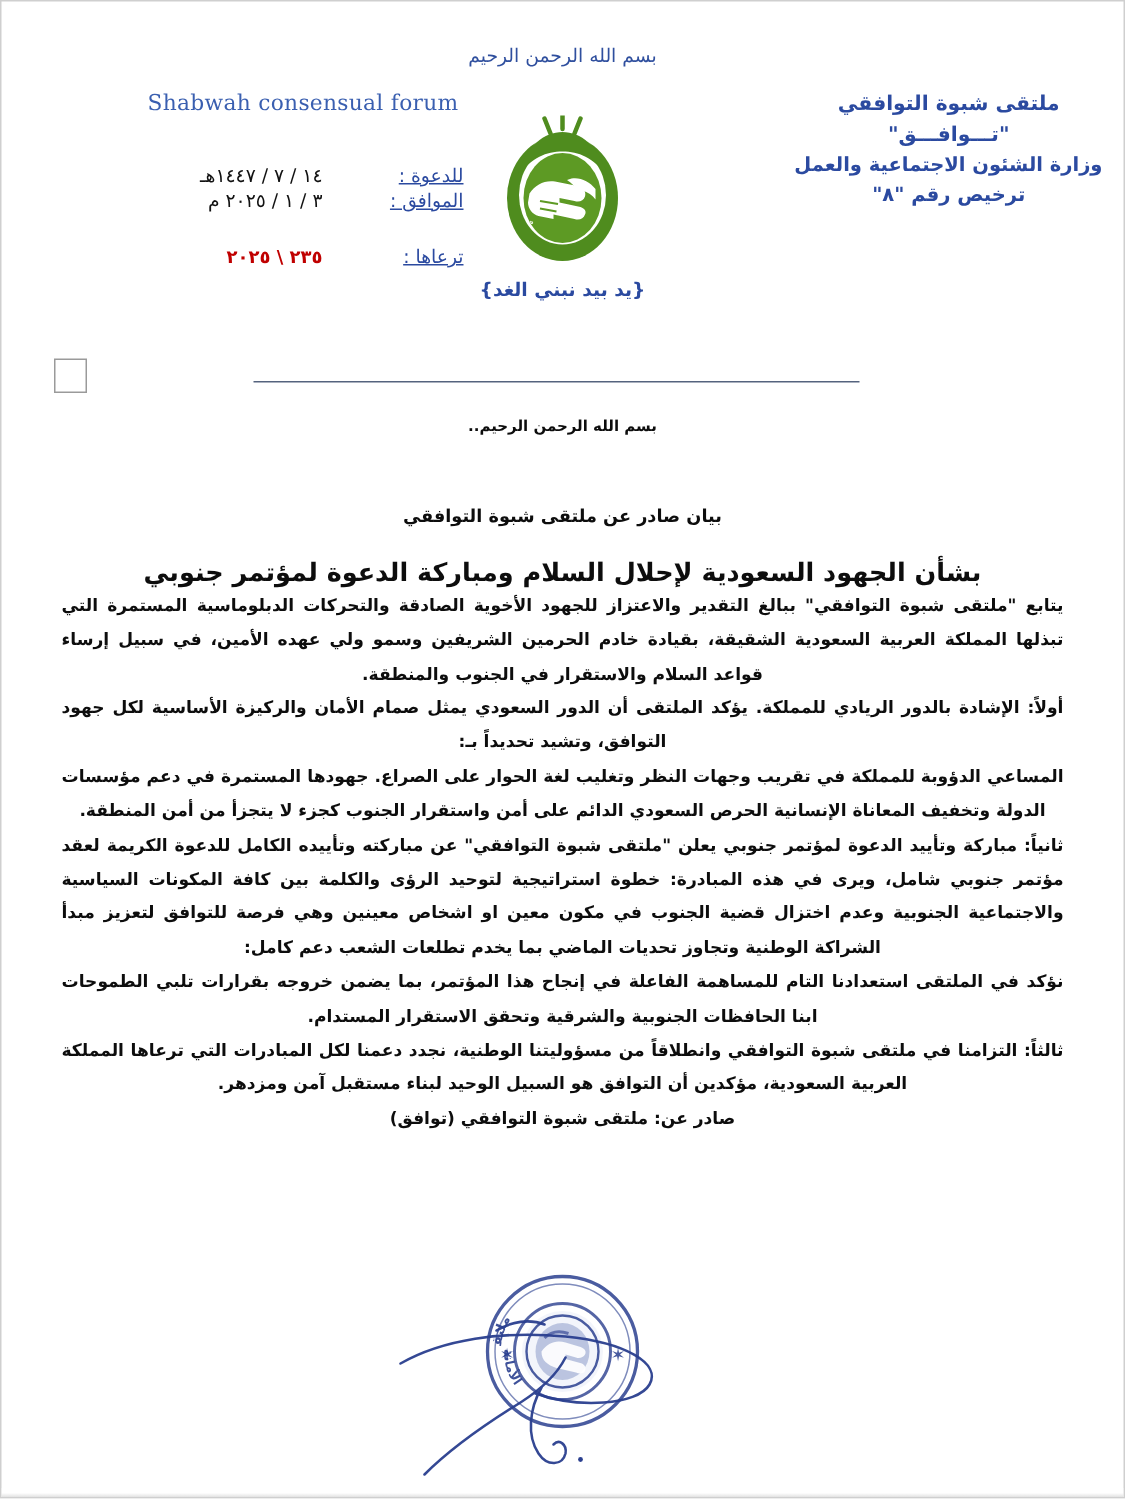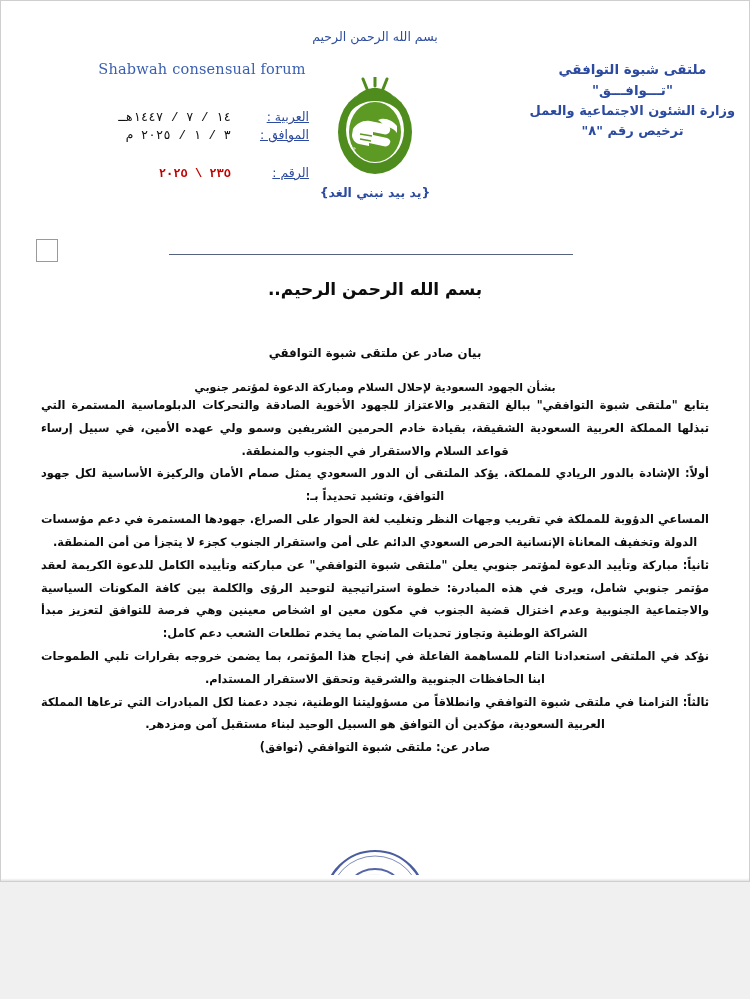--- a/index.html
+++ b/index.html
@@ -5,21 +5,21 @@
 <style>
   html,body{margin:0;padding:0;}
   body{
     width:750px;height:999px;
     background:#f0f0f0;
     font-family:"DejaVu Sans","Liberation Sans",sans-serif;
     overflow:hidden;
   }
   .page{
     position:relative;
-    width:750px;height:882px;
+    width:750px;height:999px;
     background:#ffffff;
     border:1px solid #cfcfcf;
     box-sizing:border-box;
     overflow:hidden;
   }
 
   
   .basmala-top{
     position:absolute;top:28px;left:0;right:0;
     text-align:center;
@@ -89,24 +89,23 @@
   }
   .meta-label{
     color:#2b4aa0;
     text-decoration:underline;
     width:62px;
     text-align:right;
     flex:0 0 62px;
   }
   .meta-value{
     color:#111;
-    margin-right:16px;
+    margin-right:32px;
     direction:rtl;
     unicode-bidi:isolate;
-    font-family:Liberation Mono, monospace;
   }
   .meta-row.num{margin-top:22px;}
   .meta-row.num .meta-value{
     color:#c00000;
     font-weight:bold;
     letter-spacing:1px;
     font-size:12px;
   }
 
   
@@ -123,23 +122,23 @@
   }
 
   
   .body-area{
     position:absolute;top:270px;left:40px;right:40px;
     direction:rtl;
     color:#0d0d0d;
     font-size:11.6px;
   }
   .centered{text-align:center;font-weight:bold;}
-  .basmala-body{margin-top:8px;font-size:17px;text-align:center;}
+  .basmala-body{margin-top:8px;font-size:10px;text-align:center;}
   .statement-title{margin-top:47px;font-size:11.8px;}
-  .statement-sub{margin-top:21px;font-size:11px;}
+  .statement-sub{margin-top:21px;font-size:17px;}
 
   p.para{
     margin:0;
     text-align:justify;
     text-align-last:center;
     font-weight:bold;
     line-height:2.0;
     font-size:11.4px;
   }
   .p1{margin-top:56px;}
@@ -212,29 +211,29 @@
           </text>
         </svg>
       </div>
       <div class="logo-motto">{يد بيد نبني الغد}</div>
     </div>
 
     <div class="en-title">Shabwah consensual forum</div>
 
     <div class="meta">
       <div class="meta-row">
-        <span class="meta-label">العربية :</span>
+        <span class="meta-label">للدعوة :</span>
         <span class="meta-value">١٤ / ٧ / ١٤٤٧هـ</span>
       </div>
       <div class="meta-row">
         <span class="meta-label">الموافق :</span>
         <span class="meta-value">٣ / ١ / ٢٠٢٥ م</span>
       </div>
       <div class="meta-row num">
-        <span class="meta-label">الرقم :</span>
+        <span class="meta-label">ترعاها :</span>
         <span class="meta-value">٢٣٥ \ ٢٠٢٥</span>
       </div>
     </div>
   </div>
 
   <div class="empty-box"></div>
   <div class="rule"></div>
 
   <div class="body-area">
 

